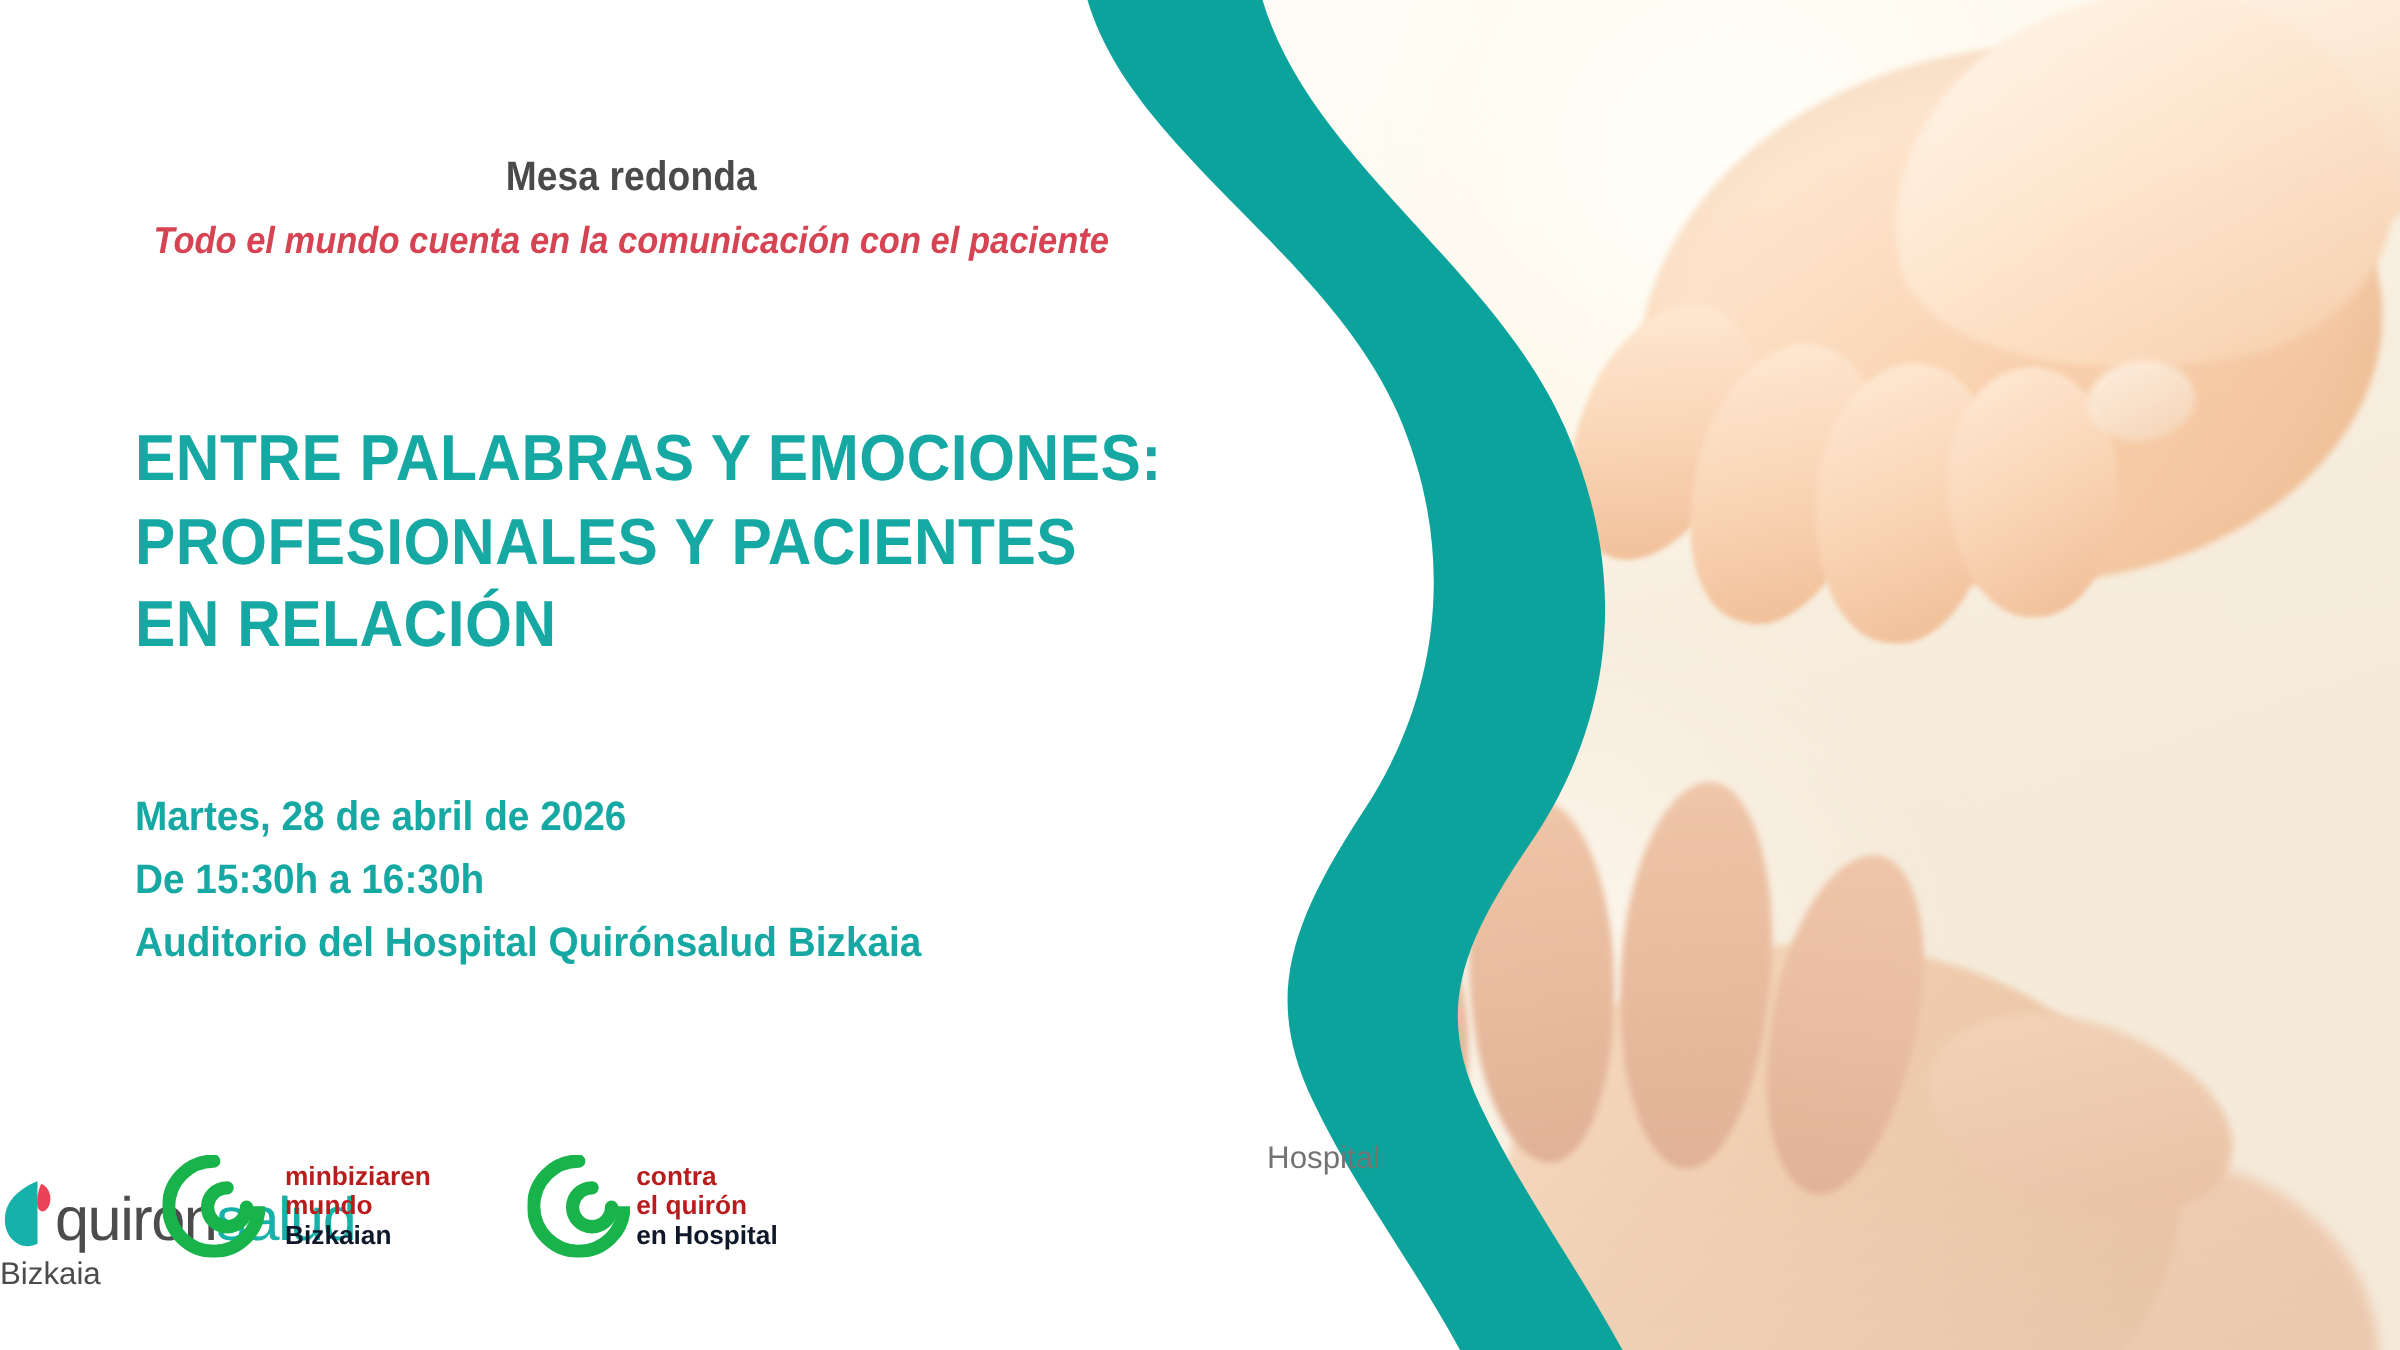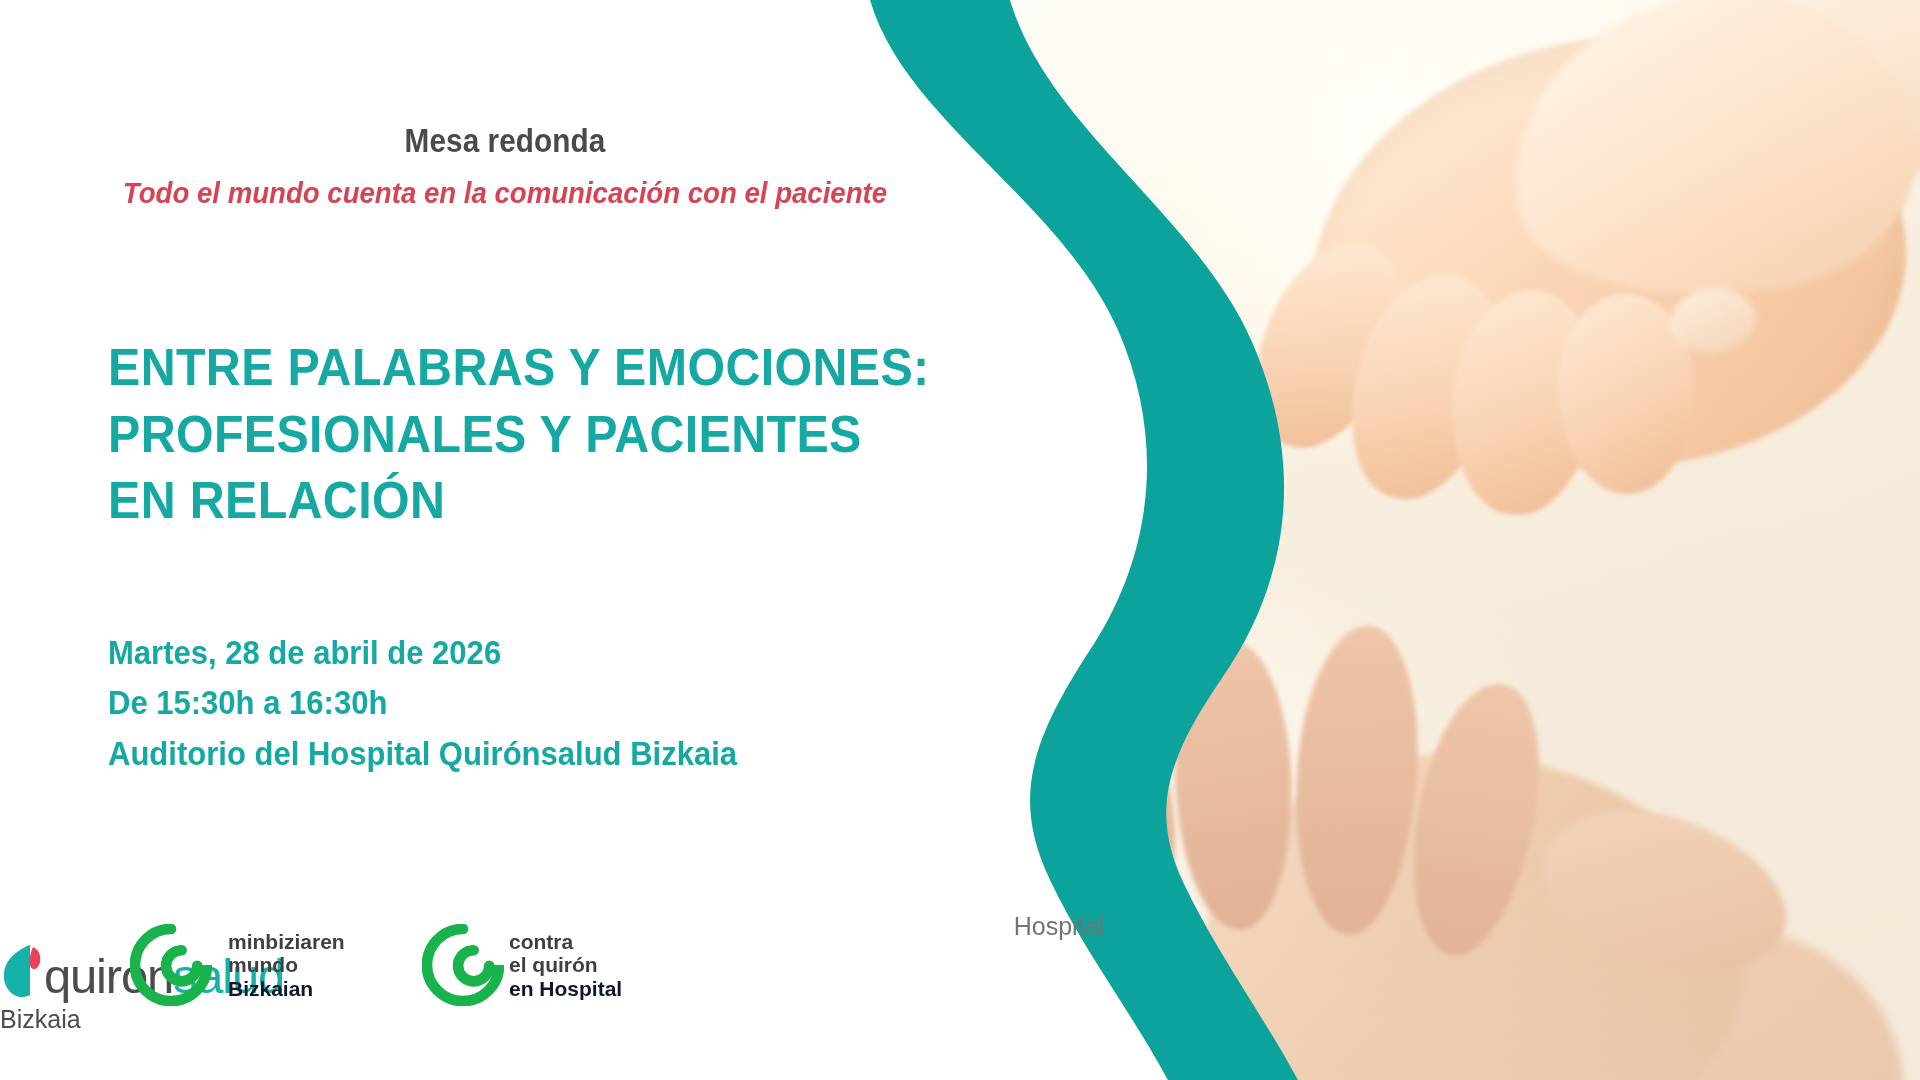--- a/index.html
+++ b/index.html
@@ -108,21 +108,21 @@
     font-size:33px; font-weight:700; color:#16a8a3; line-height:1.53;
     transform:scaleX(.94); transform-origin:left top; }
   .details div { white-space:nowrap; }
 
   
   .logos { position:absolute; left:0; top:912px; width:1110px; height:150px; }
 
   .logo { position:absolute; display:flex; align-items:center; }
   .logo-mark { flex:0 0 auto; }
   .logo-txt { font-family:"Liberation Sans", sans-serif; line-height:1.12; }
-  .logo-txt .l1, .logo-txt .l2 { color:#404040; font-weight:700; }
+  .logo-txt .l1, .logo-txt .l2 { color:#b91c1c; font-weight:700; }
   .logo-txt .l3 { color:#0f172a; font-weight:700; }
 
   #logo-aecc-eu { left:130px; top:12px; }
   #logo-aecc-es { left:422px; top:12px; }
   #logo-aecc-eu .logo-txt { font-size:21px; margin-left:16px; }
   #logo-aecc-es .logo-txt { font-size:21px; margin-left:5px; }
 
   #logo-quiron { left:786px; top:-8px; display:block; }
   .q-row { display:flex; align-items:flex-end; }
   .q-hospital { font-family:"Liberation Sans", sans-serif; font-size:25px; color:#737373;

